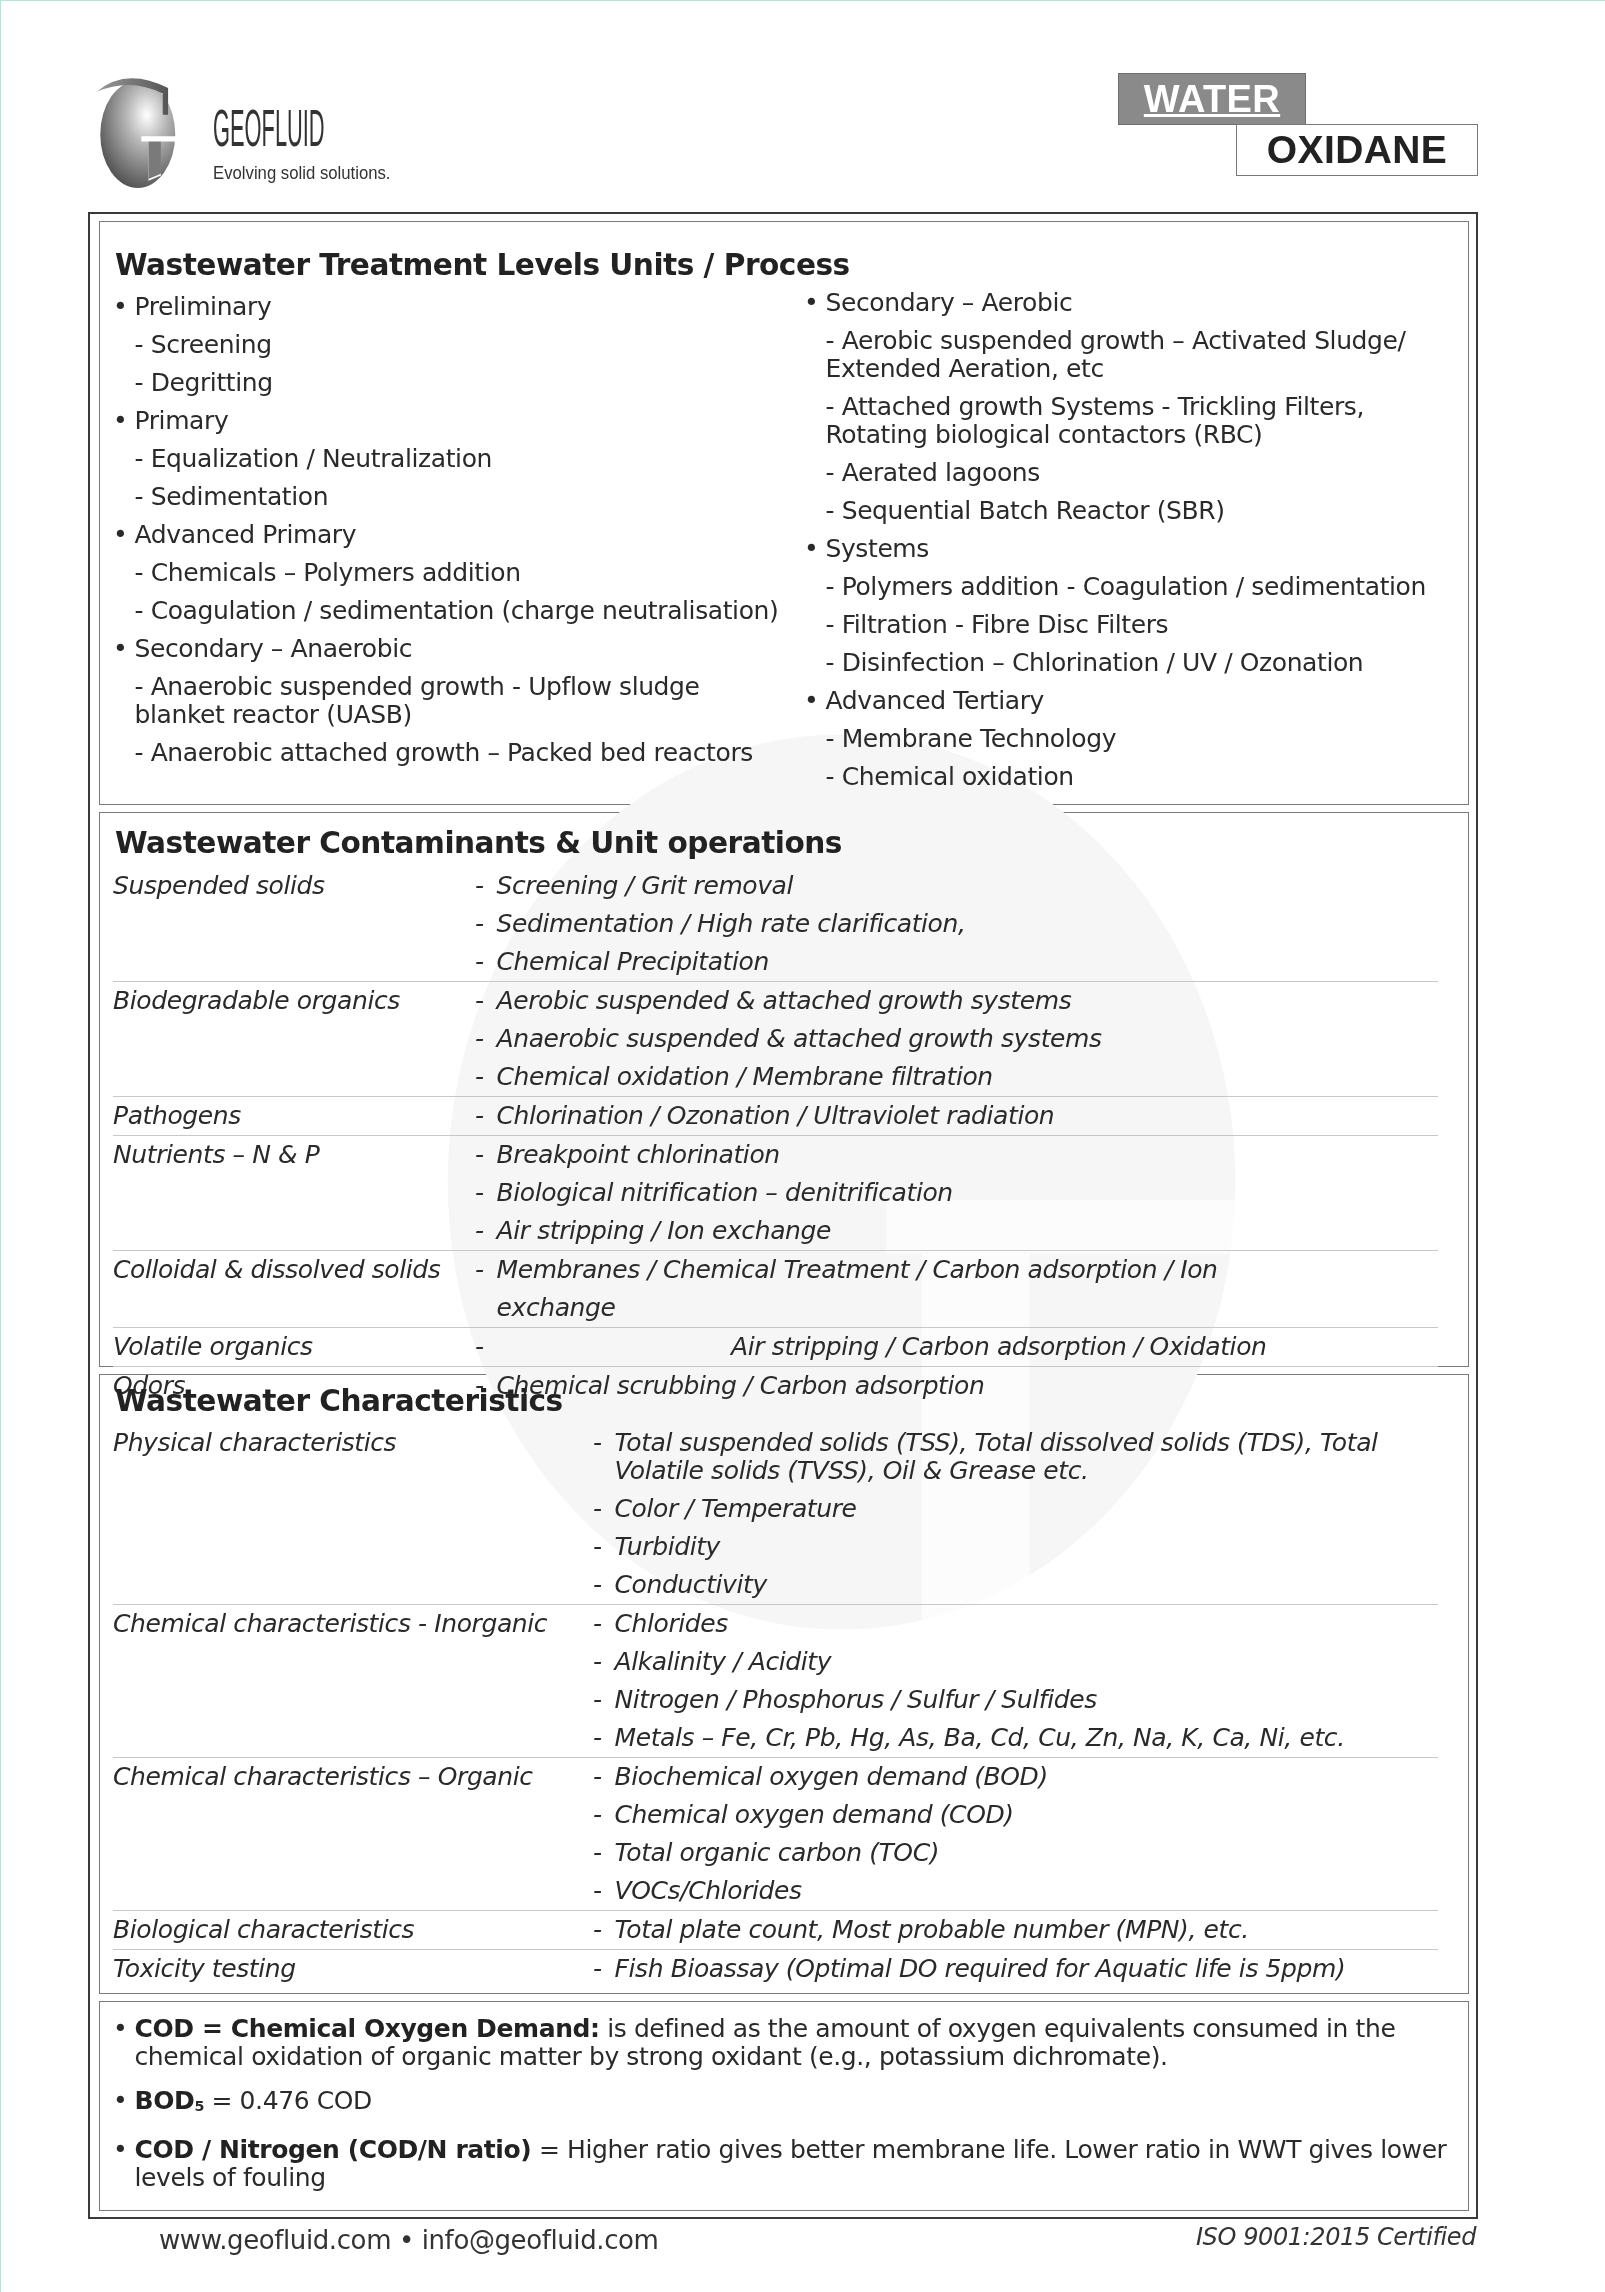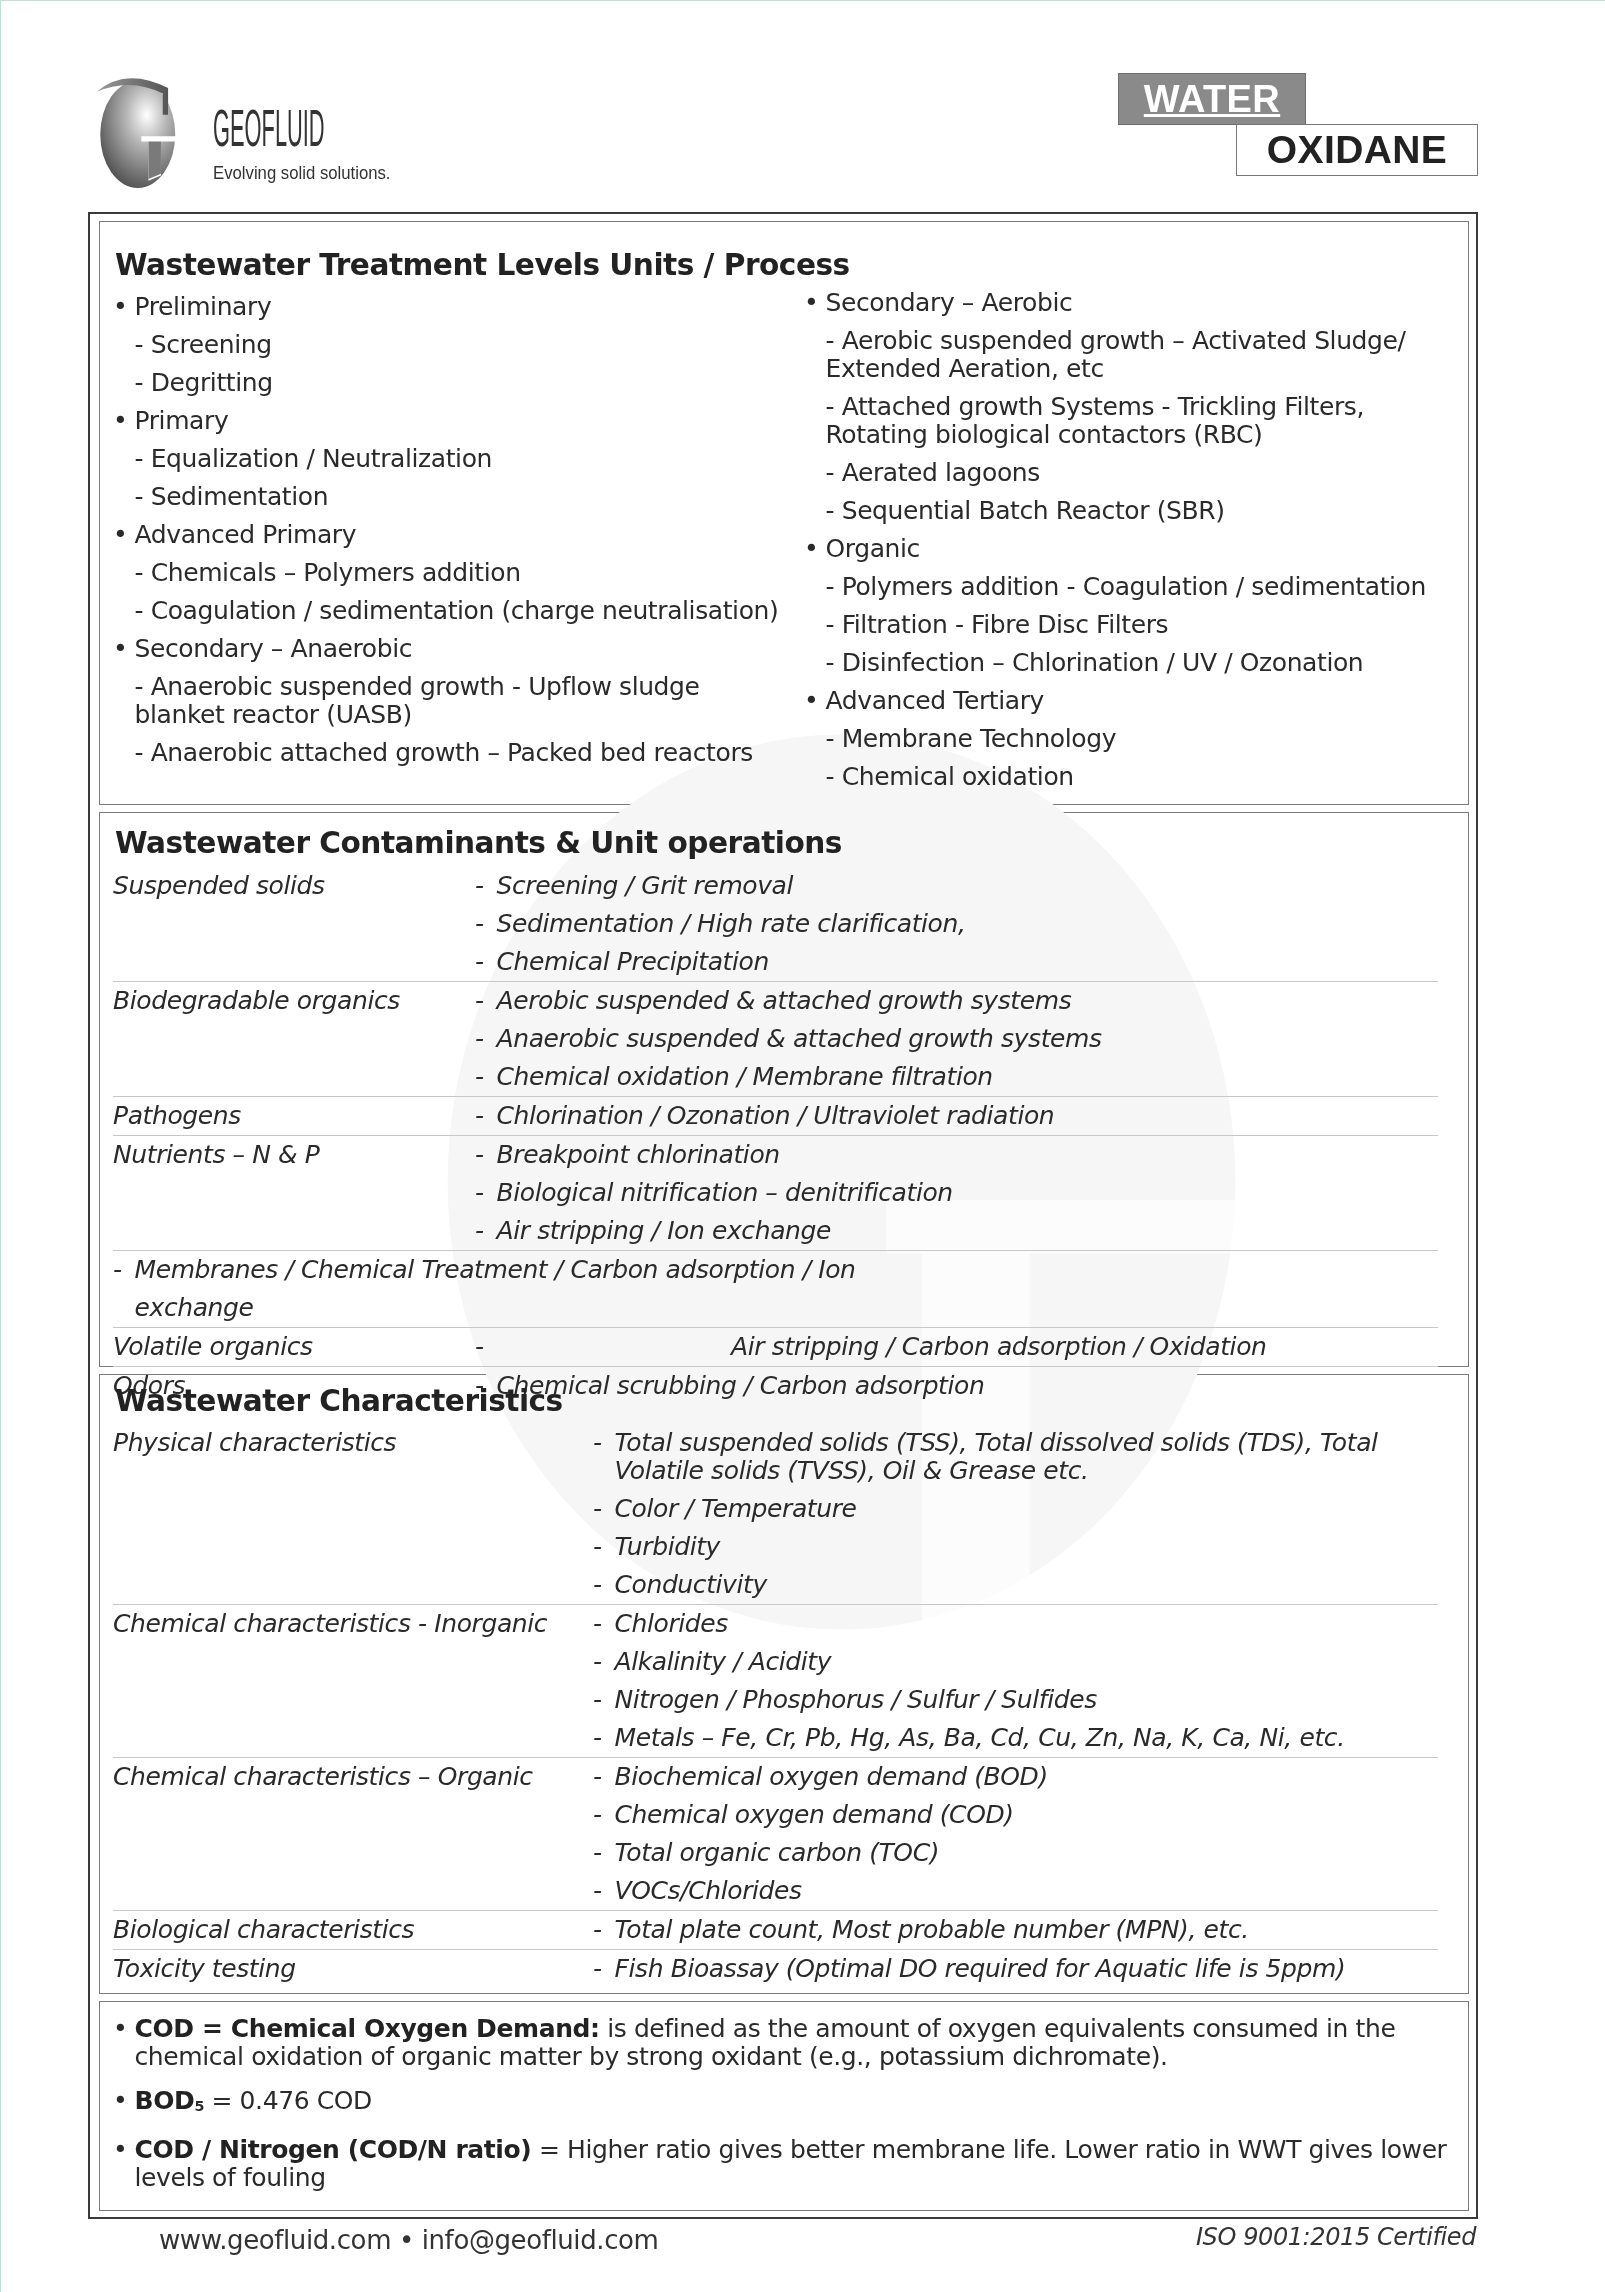--- a/index.html
+++ b/index.html
@@ -184,21 +184,21 @@
         <span>Secondary – Aerobic</span>
       </div>
     <div class="sub-item txt wrap2" style="width:627px;">- Aerobic suspended growth – Activated Sludge/ Extended Aeration, etc</div>
     <div class="sub-item txt wrap2" style="width:573px;">- Attached growth Systems - Trickling Filters, Rotating biological contactors (RBC)</div>
     <div class="sub-item txt">- Aerated lagoons</div>
     <div class="sub-item txt">- Sequential Batch Reactor (SBR)</div>
   </div>
   <div>
     <div class="bullet-item txt">
         <span class="dot">•</span>
-        <span>Organic</span>
+        <span>Systems</span>
       </div>
     <div class="sub-item txt">- Polymers addition - Coagulation / sedimentation</div>
     <div class="sub-item txt">- Filtration - Fibre Disc Filters</div>
     <div class="sub-item txt">- Disinfection – Chlorination / UV / Ozonation</div>
   </div>
   <div>
     <div class="bullet-item txt">
         <span class="dot">•</span>
         <span>Advanced Tertiary</span>
       </div>
@@ -263,20 +263,21 @@
           <span class="dash">-</span>
           <span class="vt" style="white-space: normal; max-width: 770px;">Biological nitrification – denitrification</span>
         </div>
         <div class="val-line txt">
           <span class="dash">-</span>
           <span class="vt" style="white-space: normal; max-width: 770px;">Air stripping / Ion exchange</span>
         </div>
       </div>
     </div>
     <div class="row">
+      <div class="label txt">Colloidal &amp; dissolved solids</div>
       <div class="values">
         <div class="val-line txt">
           <span class="dash">-</span>
           <span class="vt" style="white-space: normal; max-width: 770px;">Membranes / Chemical Treatment / Carbon adsorption / Ion exchange</span>
         </div>
       </div>
     </div>
     <div class="row">
       <div class="label txt">Volatile organics</div>
       <div class="values">

